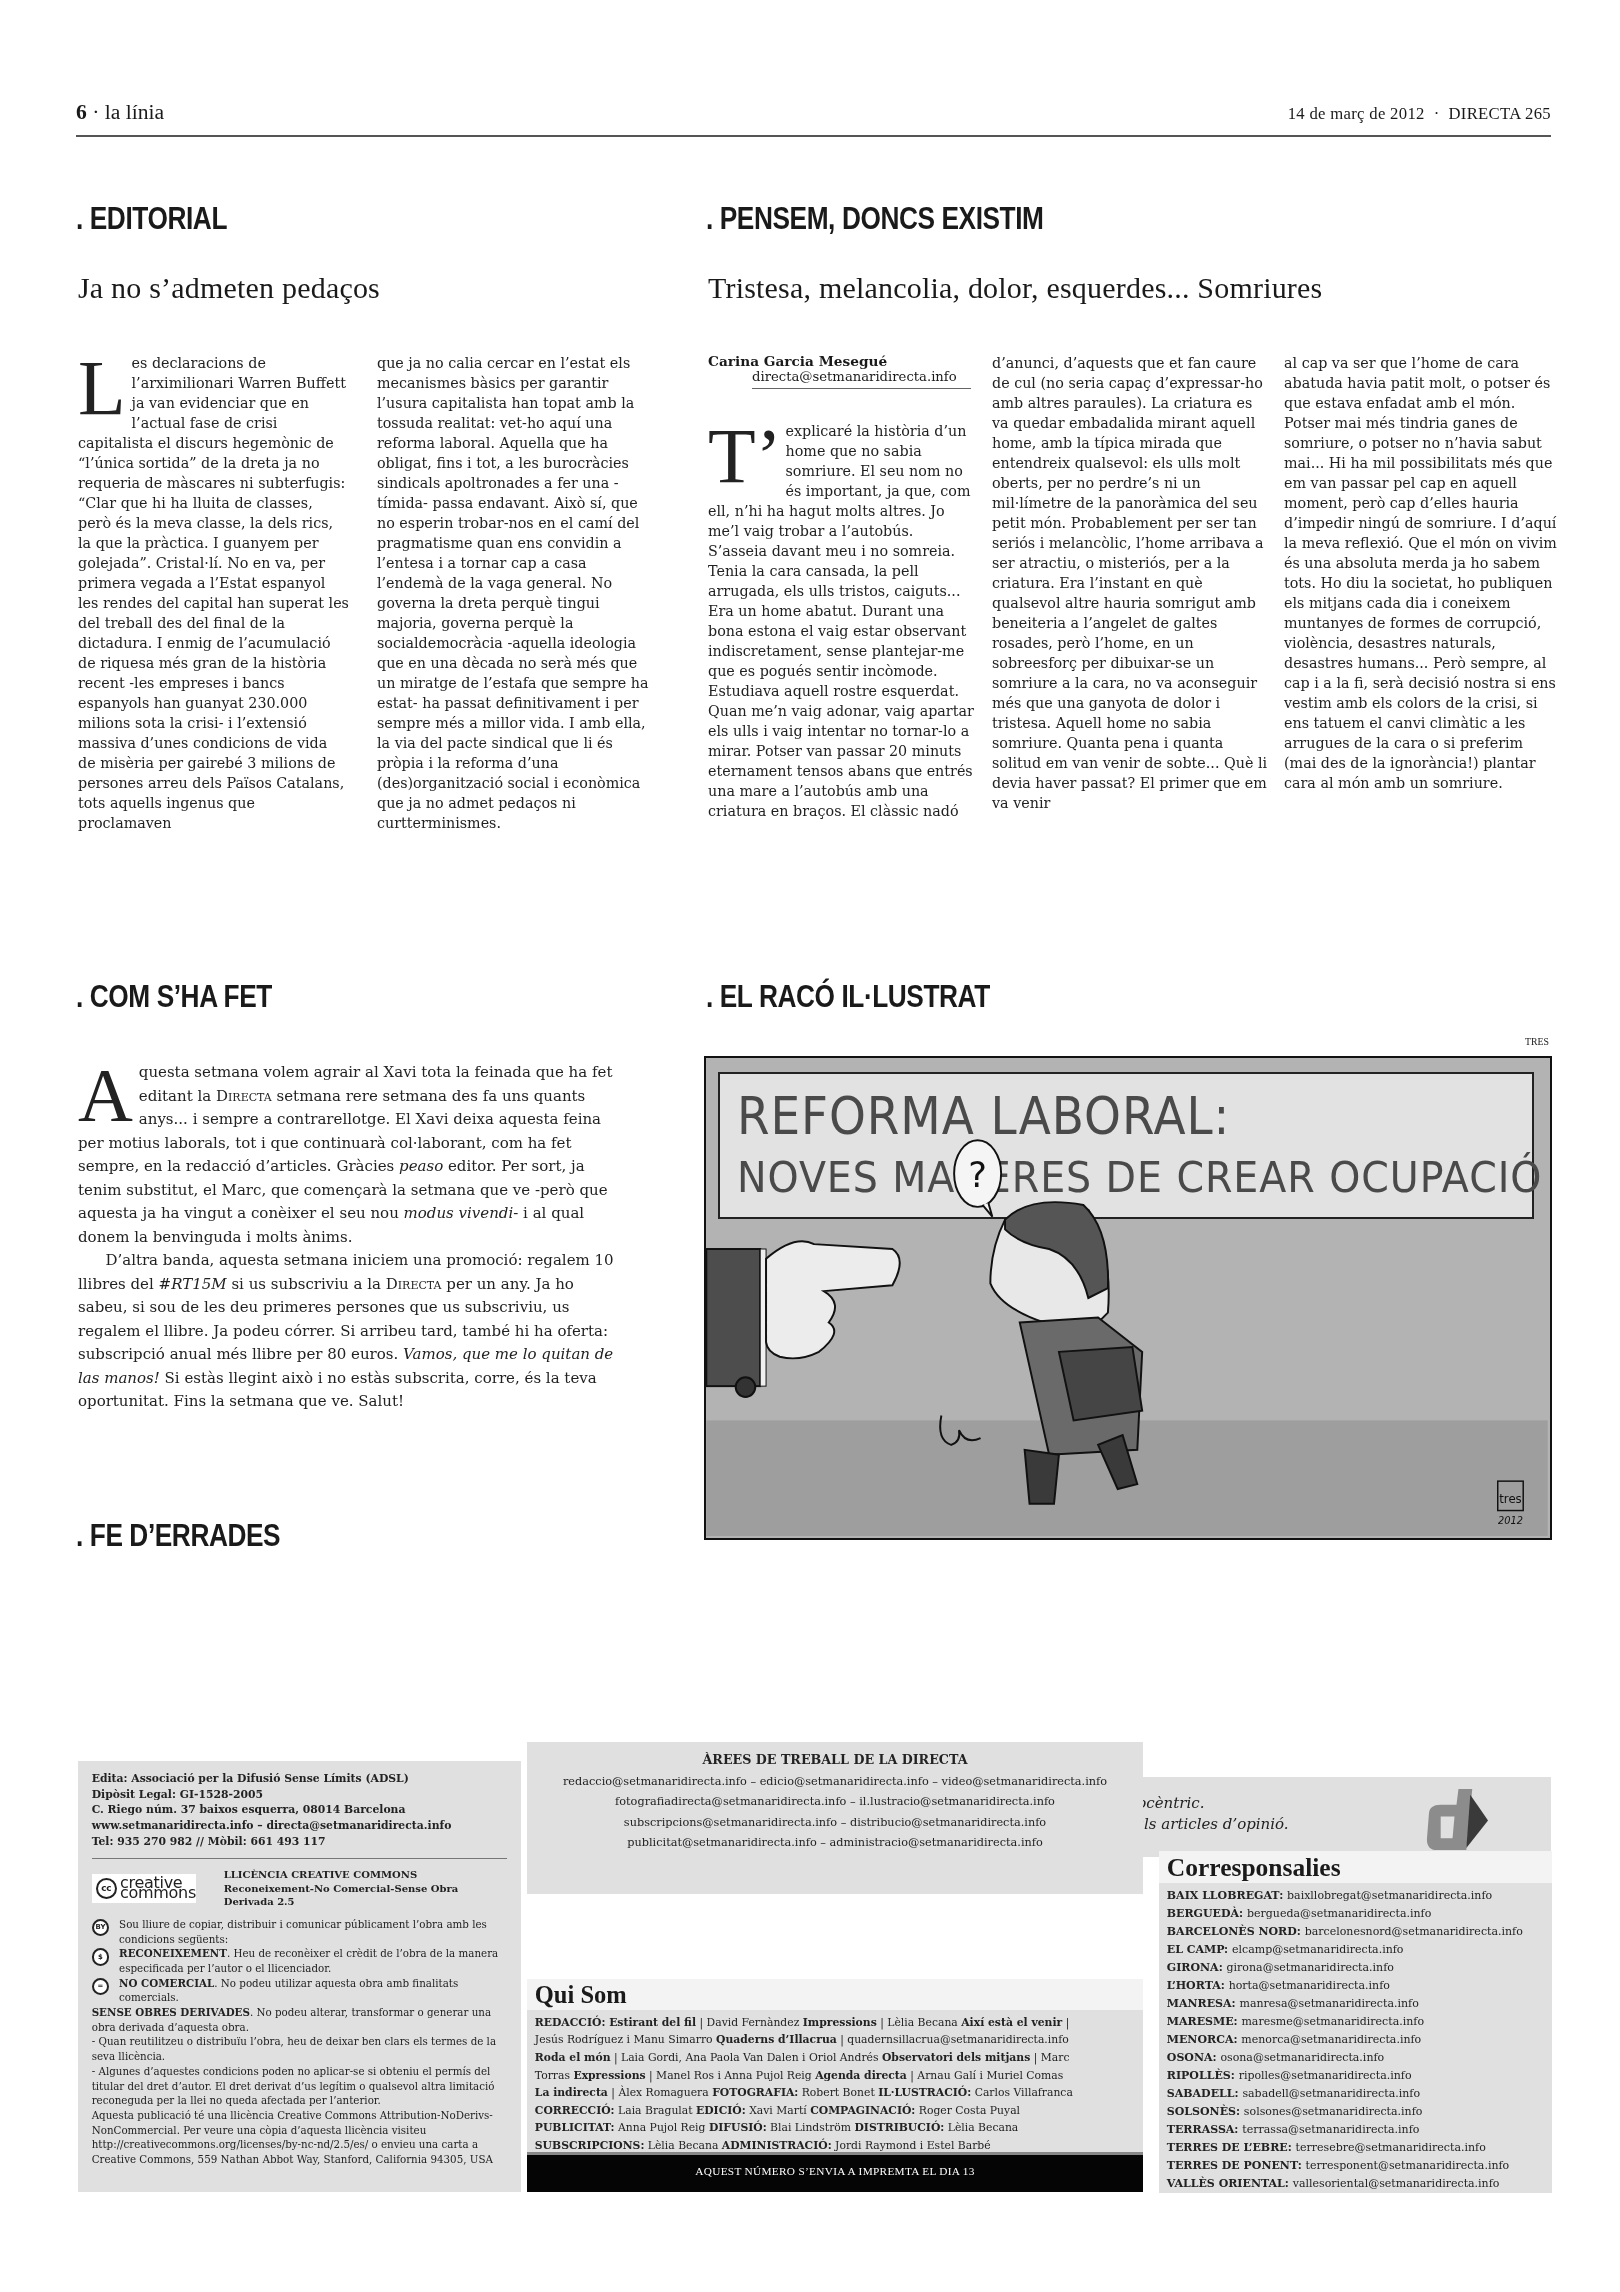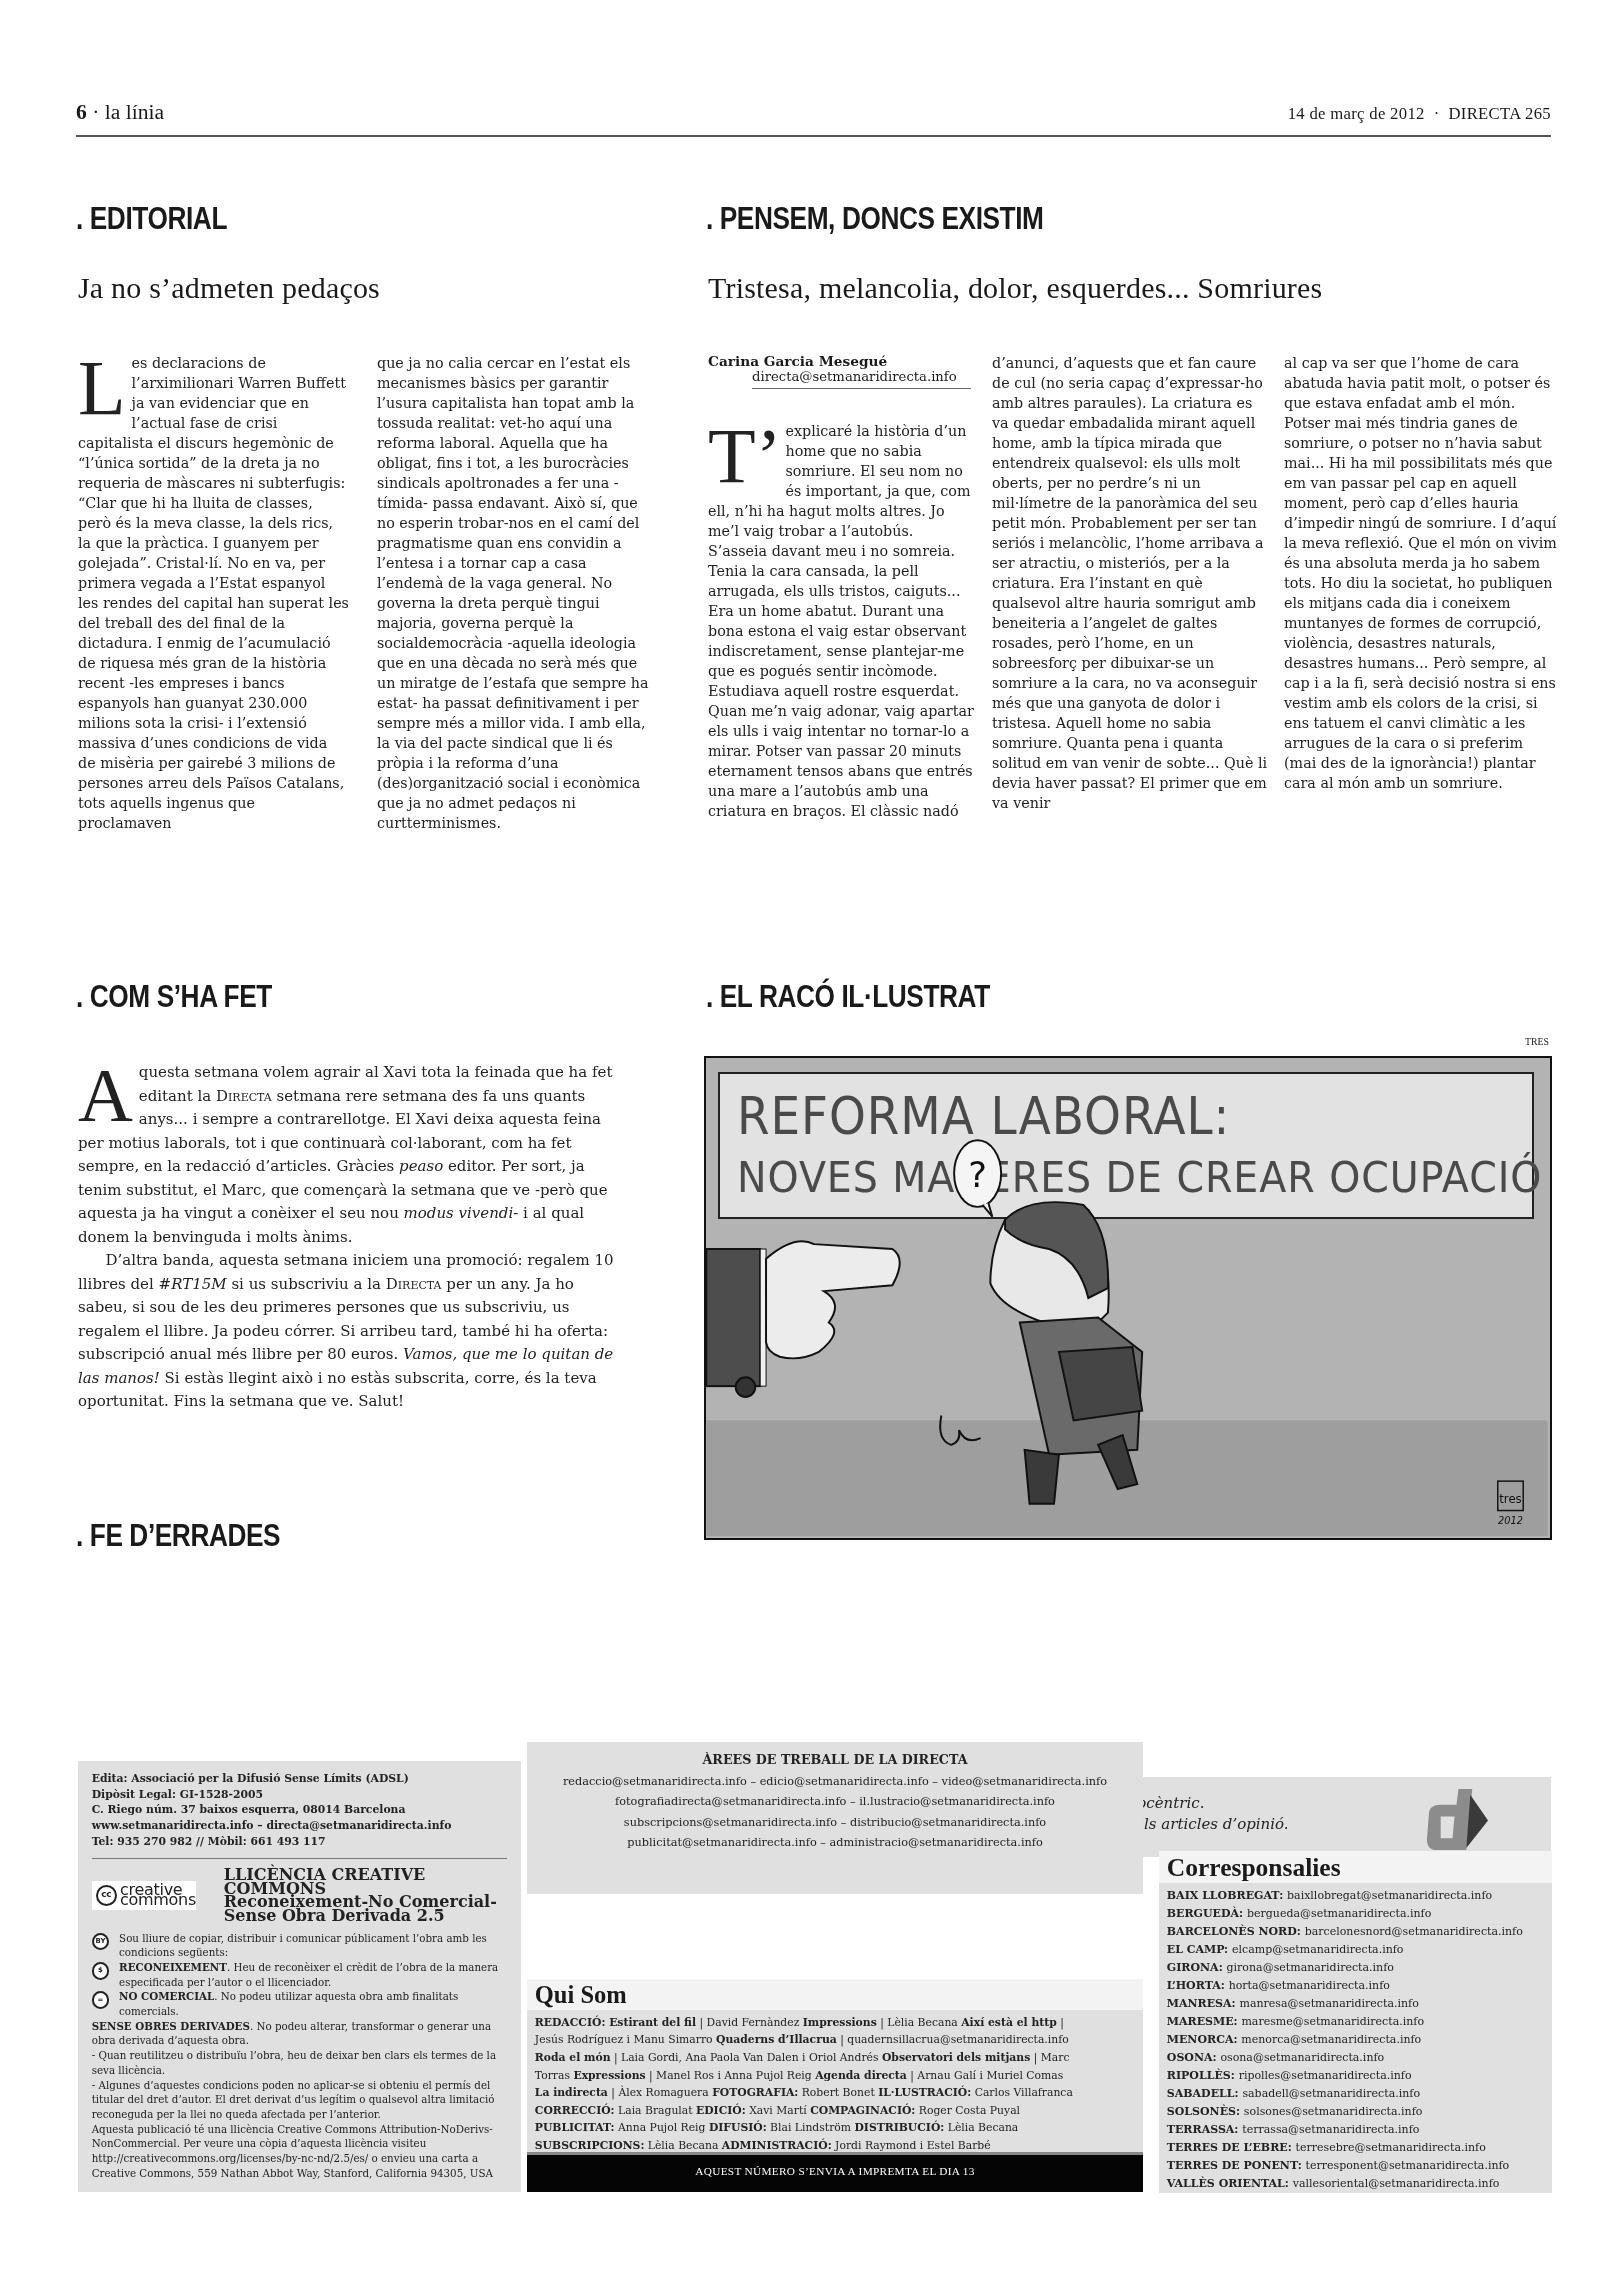--- a/index.html
+++ b/index.html
@@ -43,21 +43,21 @@
 
   
   .foot-box { background: #e0e0e0; }
   .f-left { left: 78px; top: 1761px; width: 443px; height: 431px; padding: 9.8px 13.7px 0 13.7px; font-family: "DejaVu Serif", serif; font-size: 10.8px; line-height: 15.7px; color: #222; }
   .f-left .b { font-weight: bold; }
   .f-left hr { border: 0; border-top: 1px solid #777; margin: 8.8px 0 8.8px 0; }
   .cc-row { display: flex; align-items: center; margin-bottom: 7.8px; }
   .cc-logo { width: 110px; height: 29px; background: #fff; display: flex; align-items: center; padding-left: 3.9px; margin-right: 9.8px; }
   .cc-circle { width: 21.6px; height: 21.6px; border: 2.5px solid #222; border-radius: 50%; font-family: "DejaVu Sans", sans-serif; font-weight: bold; font-size: 8.8px; display: flex; align-items: center; justify-content: center; margin-right: 2.9px; }
   .cc-text { font-family: "DejaVu Sans", sans-serif; font-weight: normal; font-size: 16px; line-height: 10.8px; letter-spacing: -0.3px; }
-  .cc-title { font-size: 16px; line-height: 13.7px; margin-left: 18px; }
+  .cc-title { font-size: 10px; line-height: 13.7px; margin-left: 18px; }
   .lic-row { display: flex; align-items: flex-start; }
   .lic-icon { flex: 0 0 17.6px; width: 17.6px; height: 17.6px; border: 2px solid #222; border-radius: 50%; background: #fff; margin: 2px 9.8px 0 0; font-family: "DejaVu Sans", sans-serif; font-size: 6.9px; font-weight: bold; display: flex; align-items: center; justify-content: center; }
   .f-left .small { font-size: 10.3px; line-height: 14.7px; }
 
   .f-notice { left: 527px; top: 1761px; width: 1024px; height: 80px; padding: 15.7px 0 0 29px; font-family: "DejaVu Serif", serif; font-style: italic; font-size: 15px; line-height: 21.6px; color: #222; margin-top: 16px; }
   .logo-d { position: absolute; right: 61px; top: 7.8px; width: 69px; height: 69px; }
 
   .f-areas { left: 527px; top: 1742px; width: 616px; height: 152px; padding-top: 9.8px; text-align: center; font-family: "DejaVu Serif", serif; color: #222; }
   .f-areas .ttl { font-weight: bold; font-size: 12.7px; margin-bottom: 4.9px; }
   .f-areas .ln { font-size: 11.3px; line-height: 20.6px; }
@@ -205,21 +205,21 @@
 <div class="abs foot-box f-areas">
   <div class="ttl">ÀREES DE TREBALL DE LA DIRECTA</div>
   <div class="ln">redaccio@setmanaridirecta.info – edicio@setmanaridirecta.info – video@setmanaridirecta.info</div>
   <div class="ln">fotografiadirecta@setmanaridirecta.info – il.lustracio@setmanaridirecta.info</div>
   <div class="ln">subscripcions@setmanaridirecta.info – distribucio@setmanaridirecta.info</div>
   <div class="ln">publicitat@setmanaridirecta.info – administracio@setmanaridirecta.info</div>
 </div>
 
 <div class="abs quisom-head">Qui Som</div>
 <div class="abs foot-box f-quisom" id="quisom">
-    <div><b>REDACCIÓ: Estirant del fil</b><span> | David Fernàndez </span><b>Impressions</b><span> | Lèlia Becana </span><b>Així està el http</b><span> |</span></div>
+    <div><b>REDACCIÓ: Estirant del fil</b><span> | David Fernàndez </span><b>Impressions</b><span> | Lèlia Becana </span><b>Així està el venir</b><span> |</span></div>
     <div><span>Jesús Rodríguez i Manu Simarro </span><b>Quaderns d’Illacrua</b><span> | quadernsillacrua@setmanaridirecta.info</span></div>
     <div><b>Roda el món</b><span> | Laia Gordi, Ana Paola Van Dalen i Oriol Andrés </span><b>Observatori dels mitjans</b><span> | Marc</span></div>
     <div><span>Torras </span><b>Expressions</b><span> | Manel Ros i Anna Pujol Reig </span><b>Agenda directa</b><span> | Arnau Galí i Muriel Comas</span></div>
     <div><b>La indirecta</b><span> | Àlex Romaguera </span><b>FOTOGRAFIA:</b><span> Robert Bonet </span><b>IL·LUSTRACIÓ:</b><span> Carlos Villafranca</span></div>
     <div><b>CORRECCIÓ:</b><span> Laia Bragulat </span><b>EDICIÓ:</b><span> Xavi Martí </span><b>COMPAGINACIÓ:</b><span> Roger Costa Puyal</span></div>
     <div><b>PUBLICITAT:</b><span> Anna Pujol Reig </span><b>DIFUSIÓ:</b><span> Blai Lindström </span><b>DISTRIBUCIÓ:</b><span> Lèlia Becana</span></div>
     <div><b>SUBSCRIPCIONS:</b><span> Lèlia Becana </span><b>ADMINISTRACIÓ:</b><span> Jordi Raymond i Estel Barbé</span></div>
   </div>
 <div class="abs f-bar">AQUEST NÚMERO S’ENVIA A IMPREMTA EL DIA 13</div>
 

